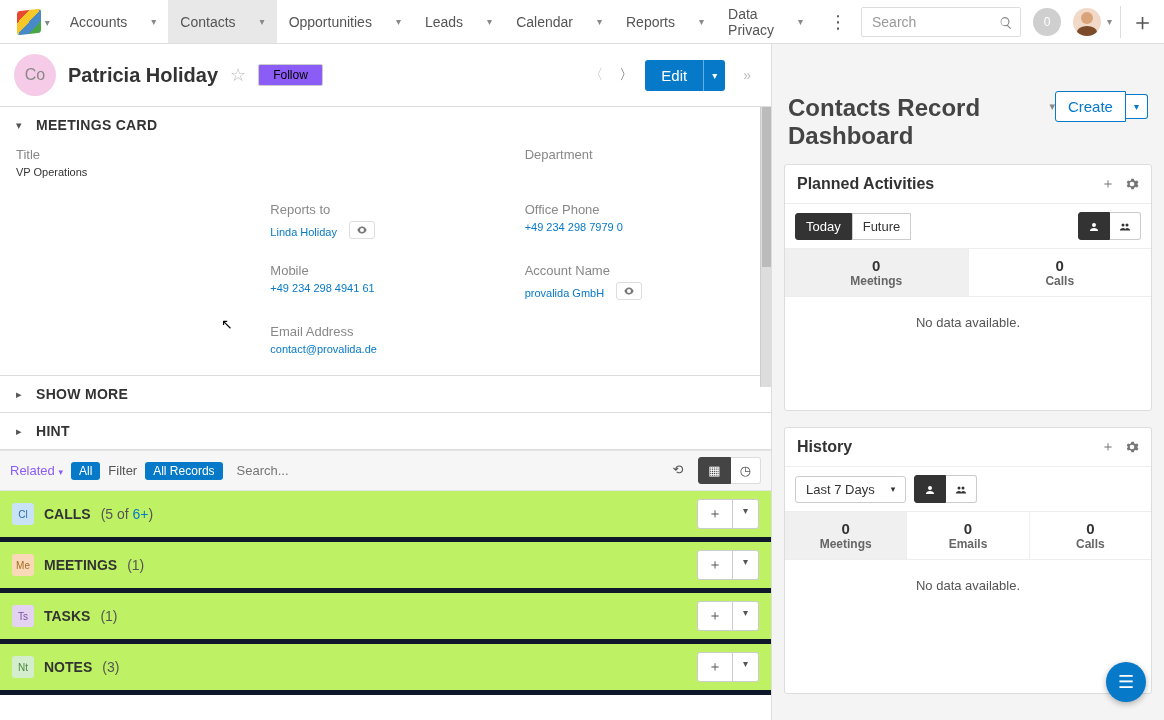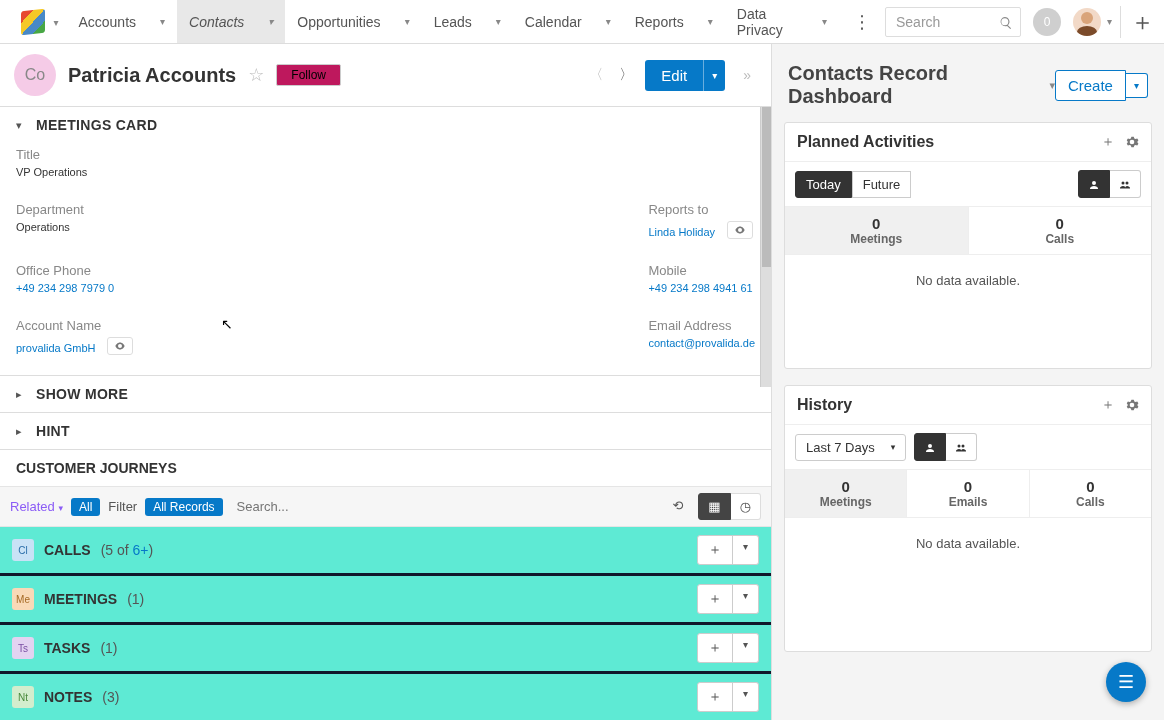--- a/index.html
+++ b/index.html
@@ -6,89 +6,89 @@
 body { font-family: -apple-system, BlinkMacSystemFont, "Segoe UI", Helvetica, Arial, sans-serif; font-size: 14px; color: #333; background: #fff; width: 1164px; height: 720px; overflow: hidden; position: relative; }
 
 
 .topnav { height: 44px; border-bottom: 1px solid #ddd; display: flex; align-items: stretch; background: #fff; }
 .logo-wrap { width: 68px; display: flex; align-items: center; justify-content: center; position: relative; }
 .logo { width: 24px; height: 24px; position: relative; }
 .logo::before { content: ''; position: absolute; inset: 0; background: linear-gradient(135deg, #e74830 25%, #f5c827 25% 50%, #4889c7 50% 75%, #48a745 75%); border-radius: 3px; transform: skewY(-6deg); }
 .logo-caret { position: absolute; right: 8px; top: 50%; transform: translateY(-50%); color: #888; font-size: 10px; }
 .nav-items { display: flex; }
 .nav-item { padding: 0 12px; display: flex; align-items: center; gap: 24px; color: #555; cursor: pointer; }
-.nav-item.active { background: #e8e8e8; font-style: italic; }
+.nav-item.active { background: #e8e8e8; }
 .nav-caret { font-size: 10px; color: #888; }
 .nav-more { padding: 0 14px; display: flex; align-items: center; font-size: 18px; color: #555; }
 .nav-right { margin-left: auto; display: flex; align-items: center; }
 .search-wrap { position: relative; }
-.search-input { border: 1px solid #ddd; height: 30px; width: 136px; padding: 0 30px 0 10px; font-size: 14px; color: #555; border-radius: 2px; }
+.search-input { border: 1px solid #ddd; height: 30px; width: 160px; padding: 0 30px 0 10px; font-size: 14px; color: #555; border-radius: 2px; }
 .search-input::placeholder { color: #999; }
 .search-icn { position: absolute; right: 8px; top: 50%; transform: translateY(-50%); color: #888; }
 .notif { width: 28px; height: 28px; border-radius: 50%; background: #cfcfcf; color: #fff; font-size: 12px; display: flex; align-items: center; justify-content: center; margin: 0 12px; }
 .avatar { width: 28px; height: 28px; border-radius: 50%; background: #f2d9c7; margin-right: 6px; position: relative; overflow: hidden; }
 .avatar::before { content:''; position:absolute; top:4px; left:8px; width:12px; height:12px; border-radius:50%; background:#d9a47a; }
 .avatar::after { content:''; position:absolute; bottom:-2px; left:4px; width:20px; height:12px; border-radius:50% 50% 0 0; background:#7b4b2a; }
 .nav-plus { width: 44px; display:flex; align-items:center; justify-content:center; font-size: 24px; color: #555; border-left: 1px solid #ddd; }
 
 
 .main-wrap { display: flex; height: calc(720px - 44px); }
 .left-pane { width: 772px; border-right: 1px solid #ddd; display: flex; flex-direction: column; overflow: hidden; position: relative; }
 .rec-header { padding: 10px 14px; display: flex; align-items: center; gap: 12px; border-bottom: 1px solid #ddd; }
 .rec-avatar { width: 42px; height: 42px; border-radius: 50%; background: #f5cbe7; color: #888; font-size: 16px; display:flex; align-items:center; justify-content:center; }
 .rec-name { font-size: 20px; font-weight: 600; color: #333; }
 .star { color: #bbb; font-size: 18px; cursor: pointer; }
-.follow-btn { border: 1px solid #ccc; background: #be185d; padding: 3px 14px; font-size: 12px; border-radius: 2px; cursor: pointer; }
+.follow-btn { border: 1px solid #ccc; background: #8b5cf6; padding: 3px 14px; font-size: 12px; border-radius: 2px; cursor: pointer; }
 .rec-nav { margin-left: auto; display: flex; align-items: center; gap: 8px; }
 .arrow-btn { color: #bbb; padding: 4px; cursor: pointer; }
 .arrow-btn.active { color: #555; }
 .edit-btn { background: #0679c8; color: #fff; border: none; padding: 7px 16px; font-size: 15px; border-radius: 3px 0 0 3px; cursor: pointer; }
 .edit-caret { background: #0679c8; color: #fff; padding: 7px 8px; border-radius: 0 3px 3px 0; border-left: 1px solid rgba(255,255,255,0.4); cursor: pointer; font-size: 10px; display:flex; align-items:center; }
 .side-toggle { color: #bbb; padding: 0 6px 0 10px; cursor:pointer; }
 
 
 .scroll-area { overflow-y: auto; flex: 1; }
 .panel-hd { padding: 10px 16px; display: flex; align-items: center; gap: 8px; cursor: pointer; }
 .panel-hd .chev { font-size: 11px; color: #555; width: 12px; }
 .panel-title { font-weight: 700; letter-spacing: 0.3px; font-size: 14px; }
-.biz-card { padding: 4px 16px 20px; display: grid; grid-template-columns: 1fr; row-gap: 14px; column-gap: 20px; border-bottom: 1px solid #ddd; gap: 24px; }
+.biz-card { padding: 4px 16px 20px; display: grid; grid-template-columns: 1fr 1fr 1fr; row-gap: 14px; column-gap: 20px; border-bottom: 1px solid #ddd; gap: 24px; }
 .field { }
 .field.full { grid-column: 1; }
 .field.r { grid-column: 2; }
 .flabel { font-size: 13px; color: #888; margin-bottom: 4px; }
 .fval { font-size: 11px; color: #333; }
 .fval.link { color: #0679c8; }
 .eye-btn { display:inline-flex; border:1px solid #ddd; border-radius:3px; padding:2px 6px; margin-left:8px; font-size:12px; color:#777; cursor:pointer; }
 .panel-row { border-bottom: 1px solid #ddd; }
 
 
 .cj-hd { padding: 10px 16px; font-weight: 700; }
 .rel-toolbar { background: #f6f6f6; border-top: 1px solid #e5e5e5; border-bottom: 1px solid #e5e5e5; padding: 6px 10px; display: flex; align-items: center; gap: 8px; }
 .rel-dd { font-size: 13px; color: #8b5cf6; cursor: pointer; }
 .pill { background: #0679c8; color: #fff; padding: 2px 8px; border-radius: 3px; font-size: 12px; }
 .rel-label { font-size: 13px; color: #555; }
 .rel-search { border: none; background: transparent; padding: 4px 6px; font-size: 13px; outline:none; }
 .rel-right { margin-left: auto; display: flex; gap: 0; }
 .ricon { border: 1px solid #ddd; padding: 5px 9px; background: #fff; color: #555; cursor: pointer; font-size: 13px; }
 .ricon.active { background: #444; color: #fff; border-color:#444; }
 
-.subpanel { border-bottom: 3px solid #0f172a; padding: 8px 12px; display: flex; align-items: center; gap: 10px; background: #5eead4; }
+.subpanel { border-bottom: 5px solid #0f172a; padding: 8px 12px; display: flex; align-items: center; gap: 10px; background: #bef264; }
 .sp-badge { width: 22px; height: 22px; border-radius: 3px; font-size: 10px; display: flex; align-items: center; justify-content: center; }
 .sp-title { font-weight: 700; }
 .sp-count { font-weight: 400; color: #555; }
 .sp-link { color: #0679c8; }
 .sp-actions { margin-left: auto; display: flex; }
 .sp-btn { border: 1px solid #ccc; background: #fff; padding: 5px 10px; color: #555; cursor: pointer; }
 .sp-btn:first-child { border-radius: 3px 0 0 3px; }
 .sp-btn:last-child { border-radius: 0 3px 3px 0; border-left: none; }
 
 
 .right-pane { flex: 1; background: #f4f4f4; padding: 12px 12px; overflow-y: auto; }
 .dash-hd { display: flex; align-items: center; padding: 6px 4px 14px; }
-.dash-title { font-size: 20px; font-weight: 600; color: #444; }
+.dash-title { font-size: 24px; font-weight: 600; color: #444; margin-top: 32px; }
 .dash-caret { margin-left: 8px; color: #888; font-size: 11px; }
 .create-btn { margin-left: auto; color: #0679c8; background:#fff; border:1px solid #0679c8; padding: 6px 12px; border-radius: 3px 0 0 3px; font-size:15px; cursor:pointer; }
 .create-caret { border:1px solid #0679c8; border-left:none; color:#0679c8; background:#fff; padding:6px 8px; border-radius:0 3px 3px 0; font-size:10px; display:flex; align-items:center; cursor:pointer; }
 
 .dashlet { background: #fff; border: 1px solid #ddd; border-radius: 3px; margin-bottom: 16px; }
 .dashlet-hd { padding: 10px 12px; display:flex; align-items:center; border-bottom: 1px solid #eee; }
 .dashlet-title { font-size: 16px; font-weight: 600; }
 .dashlet-icons { margin-left:auto; display:flex; gap:10px; color:#777; }
 .dashlet-icons span { cursor:pointer; }
 .dashlet-tb { padding: 8px 10px; display:flex; align-items:center; gap:0; }
@@ -178,21 +178,21 @@
     <span class="nav-caret" style="margin-right:8px">▾</span>
     <div class="nav-plus">＋</div>
   </div>
 </div>
 
 <div class="main-wrap">
 
   <div class="left-pane">
     <div class="rec-header">
       <div class="rec-avatar">Co</div>
-      <div class="rec-name">Patricia Accounts</div>
+      <div class="rec-name">Patricia Holiday</div>
       <span class="star">☆</span>
       <button class="follow-btn">Follow</button>
       <div class="rec-nav">
         <span class="arrow-btn">〈</span>
         <span class="arrow-btn active">〉</span>
         <div style="display:flex">
           <button class="edit-btn">Edit</button>
           <span class="edit-caret">▾</span>
         </div>
         <span class="side-toggle">»</span>
@@ -206,21 +206,20 @@
         <span class="chev">▾</span>
         <span class="panel-title">MEETINGS CARD</span>
       </div>
       <div class="biz-card">
         <div class="field full" style="grid-column:1/3">
           <div class="flabel">Title</div>
           <div class="fval">VP Operations</div>
         </div>
         <div class="field">
           <div class="flabel">Department</div>
-          <div class="fval">Operations</div>
         </div>
         <div class="field r">
           <div class="flabel">Reports to</div>
           <div>
             <span class="fval link">Linda Holiday</span>
             <span class="eye-btn">
               <svg class="icon-svg sm" viewBox="0 0 24 24">
                   <path d="M12 5c5 0 9 5 9 7s-4 7-9 7-9-5-9-7 4-7 9-7zm0 3a4 4 0 100 8 4 4 0 000-8z"></path>
                 </svg>
             </span>
@@ -257,21 +256,20 @@
             <span class="panel-title">SHOW MORE</span>
           </div>
       </div>
       <div class="panel-row">
         <div class="panel-hd">
             <span class="chev">▸</span>
             <span class="panel-title">HINT</span>
           </div>
       </div>
 
-      <div class="cj-hd">CUSTOMER JOURNEYS</div>
 
       <div class="rel-toolbar">
         <span class="rel-dd"><span>Related</span> <span style="font-size:9px">▾</span></span>
         <span class="pill">All</span>
         <span class="rel-label">Filter</span>
         <span class="pill">All Records</span>
         <input class="rel-search" placeholder="Search..." style="">
         <div class="rel-right">
           <span class="ricon" style="border-radius:3px;margin-right:6px;border:none;background:transparent">⟲</span>
           <span class="ricon active" style="border-radius:3px 0 0 3px">▦</span>

